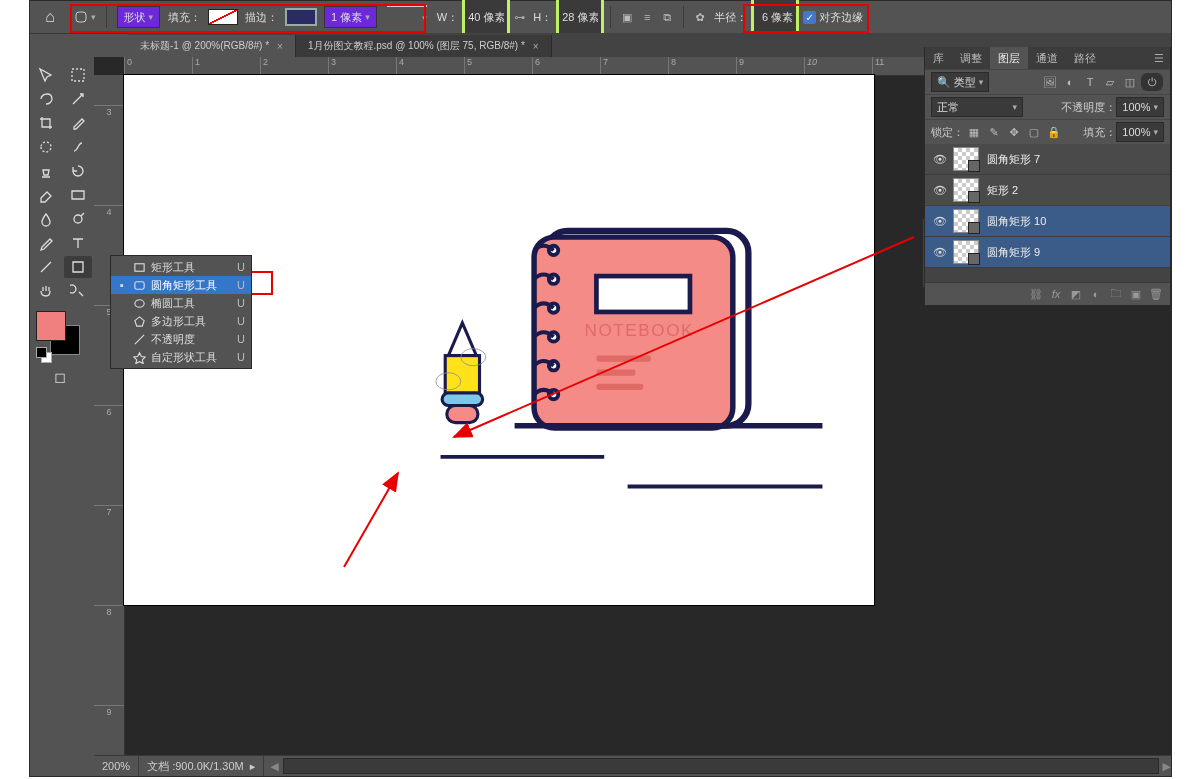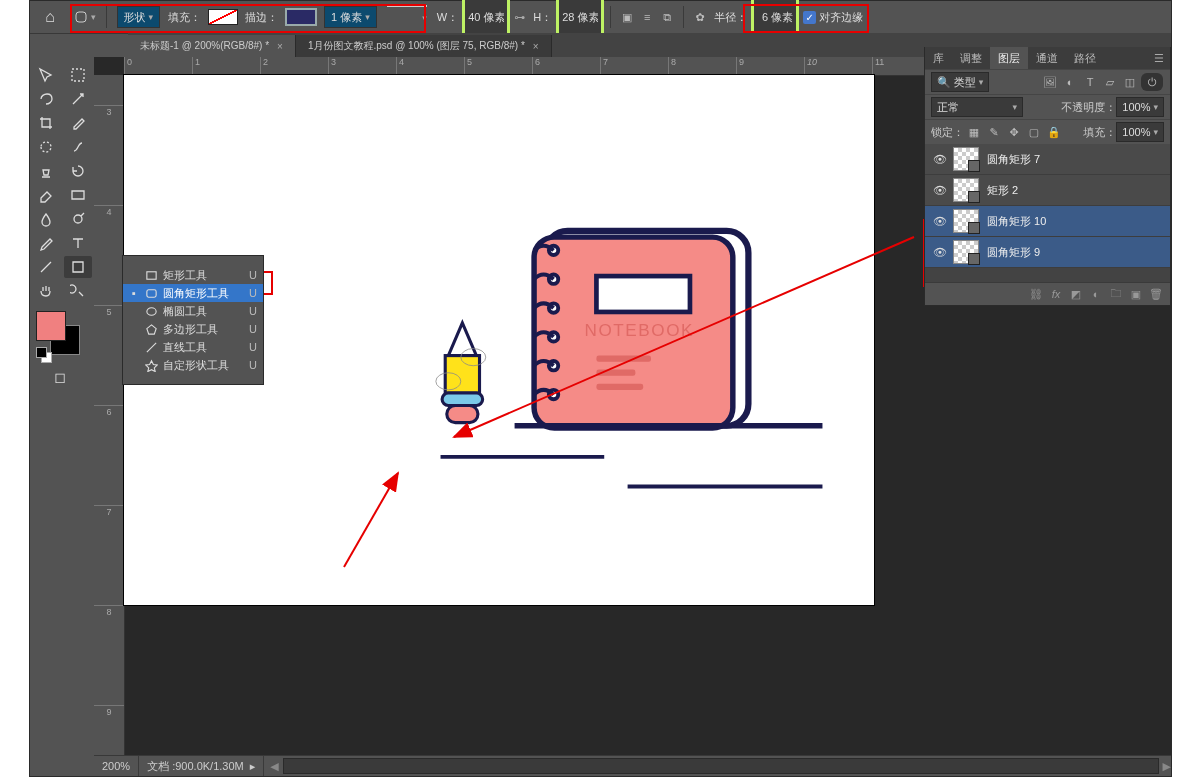--- a/index.html
+++ b/index.html
@@ -1,21 +1,21 @@
 <!DOCTYPE html>
 <html><head>
 <meta charset="utf-8">
 <style>
   html,body{margin:0;padding:0;width:1200px;height:779px;background:#fff;font-family:"Microsoft YaHei",Arial,sans-serif;font-size:11px;color:#ccc;overflow:hidden}
   .ps{position:absolute;left:29px;top:0;width:1141px;height:775px;background:#535353;border:1px solid #2a2a2a}
   
   .optbar{position:absolute;left:0;top:0;right:0;height:32px;background:#535353;border-bottom:1px solid #383838;display:flex;align-items:center}
   .opt-home{width:40px;height:32px;display:flex;align-items:center;justify-content:center;color:#ddd;font-size:16px}
   .opt-item{display:flex;align-items:center;height:22px;margin:0 4px;color:#ddd}
-  .opt-sel{background:#0c4a6e;border:1px solid #333;padding:1px 6px;height:18px;display:flex;align-items:center}
+  .opt-sel{background:#6d28d9;border:1px solid #333;padding:1px 6px;height:18px;display:flex;align-items:center}
   .swatch{width:28px;height:14px;border:1px solid #222;display:inline-block;margin:0 3px}
   .swatch.nofill{background:linear-gradient(to top left,#fff 0 46%,red 46% 54%,#fff 54% 100%)}
   .swatch.stroke{background:#2a2a65;border:2px solid #9aa}
   .opt-input{background:#3a3a3a;border:3px solid #bef264;color:#ddd;width:36px;height:16px;padding:19px 3px;text-align:right;font-size:11px}
   .chev{margin-left:3px;font-size:9px;color:#aaa}
   .sep{width:1px;height:22px;background:#3a3a3a;margin:0 6px}
   .red-box{position:absolute;border:2px solid #e60000;pointer-events:none}
   
   .doctabs{position:absolute;left:98px;top:32px;right:0;height:24px;background:#434343;display:flex;align-items:flex-end;color:#ccc}
   .doctab{height:22px;padding:0 12px;display:flex;align-items:center;background:#3a3a3a;font-size:10px;border-right:1px solid #2a2a2a}
@@ -27,21 +27,21 @@
   .tool{width:28px;height:22px;margin:1px 2px;display:flex;align-items:center;justify-content:center;color:#ddd;font-size:14px;cursor:pointer;border-radius:2px}
   .tool.sel{background:#3c3c3c}
   .tool svg{width:16px;height:16px;stroke:#ddd;fill:none;stroke-width:1.3}
   .fgbg{position:relative;width:50px;height:46px;margin:8px 0 0 6px}
   .fgbg .fg{position:absolute;left:0;top:0;width:28px;height:28px;background:#f08080;border:1px solid #222}
   .fgbg .bg{position:absolute;left:14px;top:14px;width:28px;height:28px;background:#000;border:1px solid #888}
   .fgbg .mini{position:absolute;left:0;top:36px;width:14px;height:14px}
   .fgbg .mini .a{position:absolute;width:9px;height:9px;left:0;top:0;background:#000;border:1px solid #aaa}
   .fgbg .mini .b{position:absolute;width:9px;height:9px;left:5px;top:5px;background:#fff;border:1px solid #aaa}
   
-  .flyout{position:absolute;left:92px;top:254px;width:140px;background:#535353;border:1px solid #2a2a2a;padding:10px 0;z-index:5}
+  .flyout{position:absolute;left:80px;top:254px;width:140px;background:#535353;border:1px solid #2a2a2a;padding:2px 0;z-index:5}
   .fly-row{display:flex;align-items:center;height:18px;padding:0 6px;color:#ddd}
   .fly-row .mk{width:10px;text-align:center;color:#ddd}
   .fly-row .ic{width:16px;height:14px;margin:0 4px;display:flex;align-items:center;justify-content:center}
   .fly-row .ic svg{width:13px;height:13px;stroke:#ddd;fill:none;stroke-width:1.2}
   .fly-row .lb{flex:1}
   .fly-row .sc{color:#bbb}
   .fly-row.sel{background:#3476c9;color:#fff}
   
   .canvaswrap{position:absolute;left:64px;top:56px;right:0;bottom:20px;background:#282828}
   .ruler-h{position:absolute;left:30px;right:0;top:0;height:18px;background:#535353;border-bottom:1px solid #333}
@@ -377,21 +377,21 @@
         <span class="lb">多边形工具</span>
         <span class="sc">U</span>
       </div>
       <div class="fly-row">
         <span class="mk"></span>
         <span class="ic">
           <svg viewBox="0 0 14 14">
             <line x1="2" y1="12" x2="12" y2="2"></line>
           </svg>
         </span>
-        <span class="lb">直线工具</span>
+        <span class="lb">不透明度</span>
         <span class="sc">U</span>
       </div>
       <div class="fly-row">
         <span class="mk"></span>
         <span class="ic">
           <svg viewBox="0 0 14 14">
             <path d="M7 2l2 4 4 .5-3 3 1 4-4-2-4 2 1-4-3-3 4-.5z"></path>
           </svg>
         </span>
         <span class="lb">自定形状工具</span>

